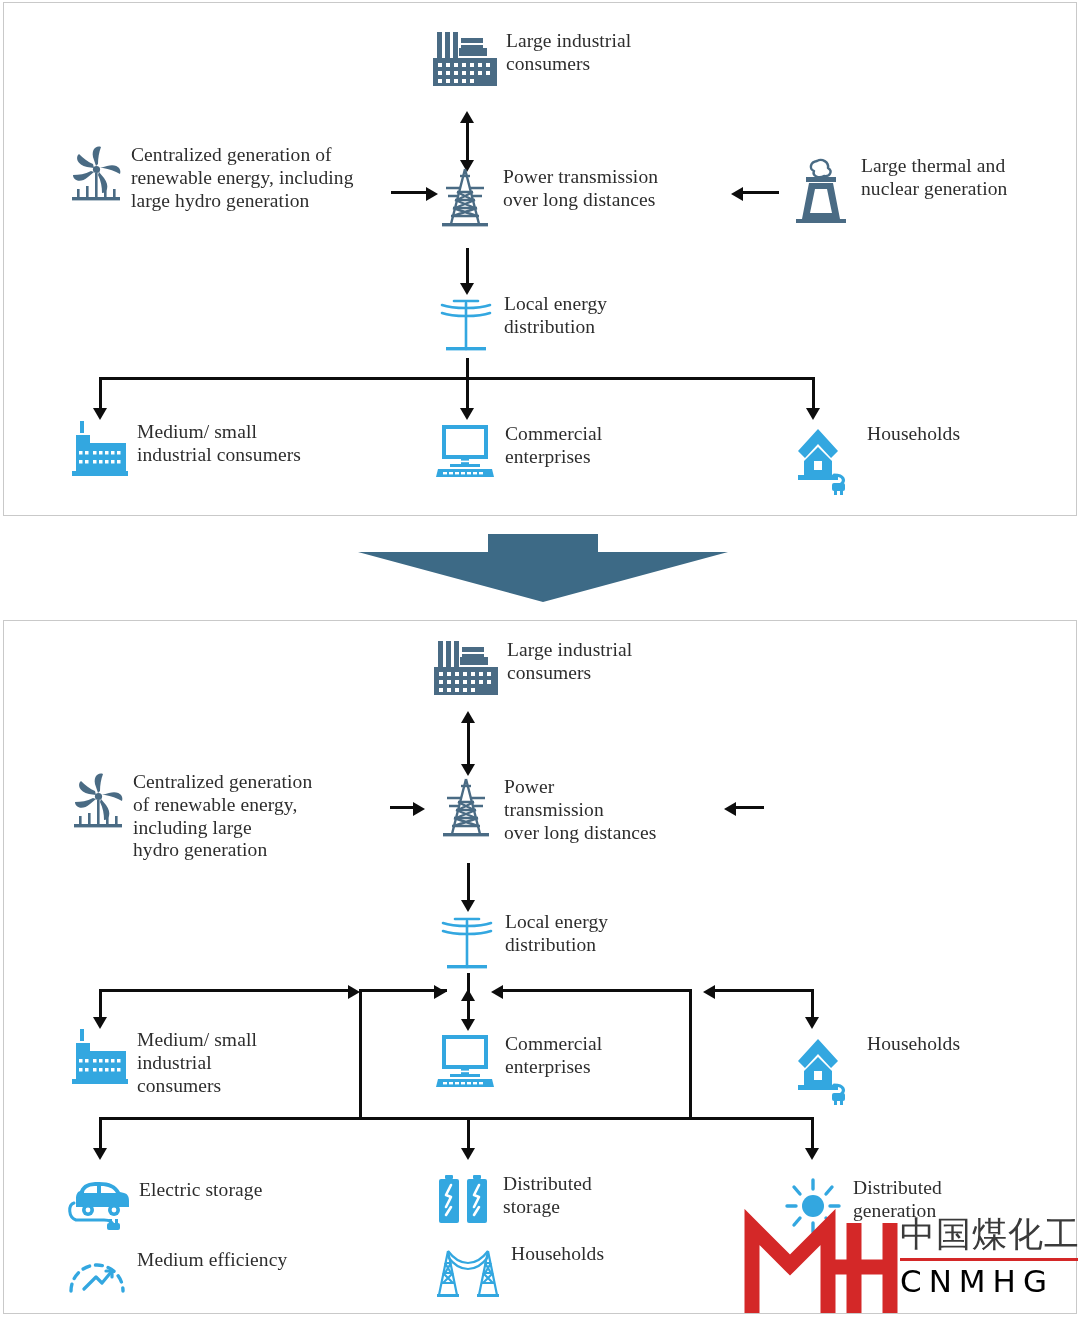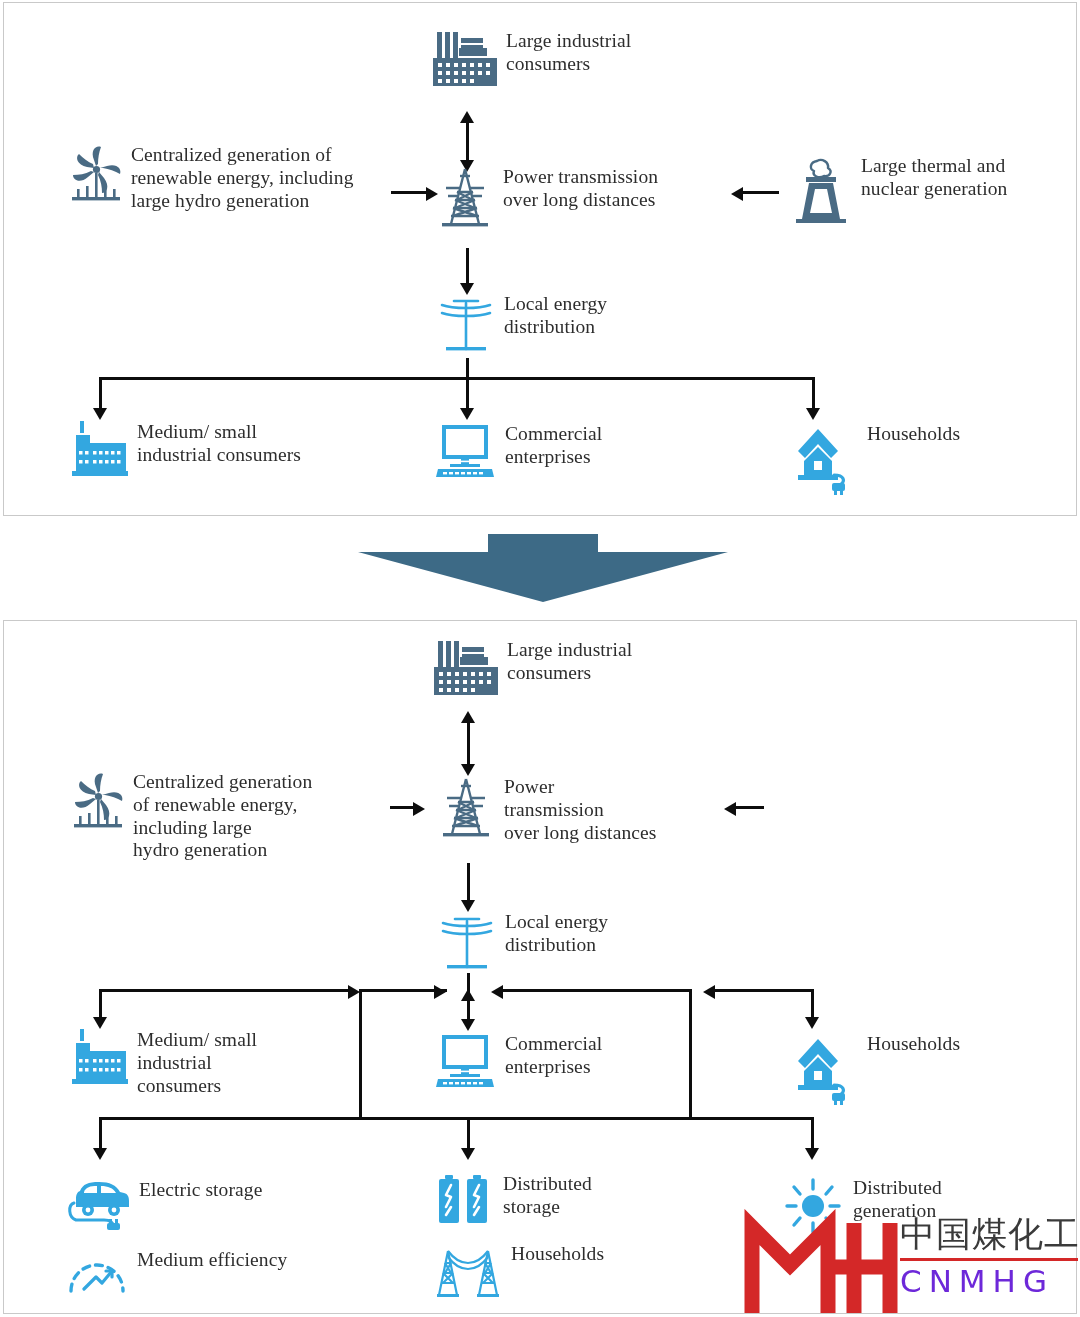--- a/index.html
+++ b/index.html
@@ -100,21 +100,21 @@
     position: absolute;
     left: 158px; top: 53px;
     width: 178px; height: 3px;
     background: #d42828;
   }
   .wm-latin {
     position: absolute;
     left: 158px; top: 58px;
     font-size: 31px;
     font-family: "DejaVu Sans", sans-serif;
-    color: #6d28d9;
+    color: #000000;
     letter-spacing: 7px;
     white-space: nowrap;
   }
 </style>
 </head>
 <body>
 
 <div class="panel" id="panel-top">
 
   <div class="node" style="left:427px; top:27px;">

